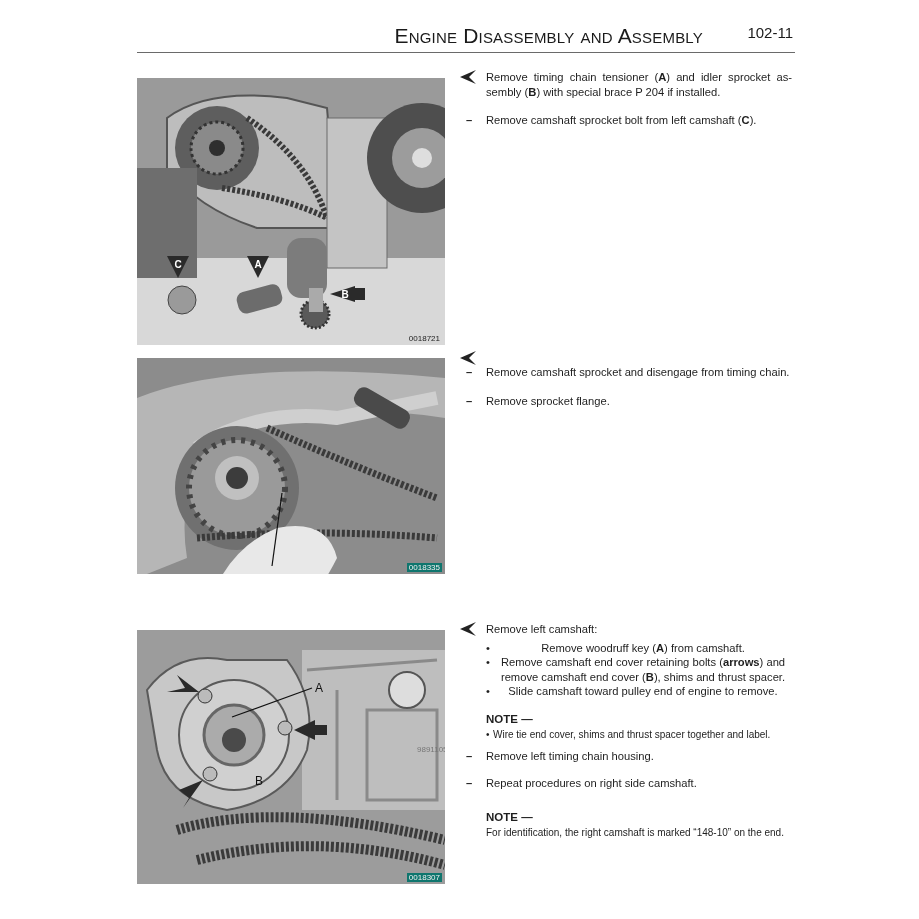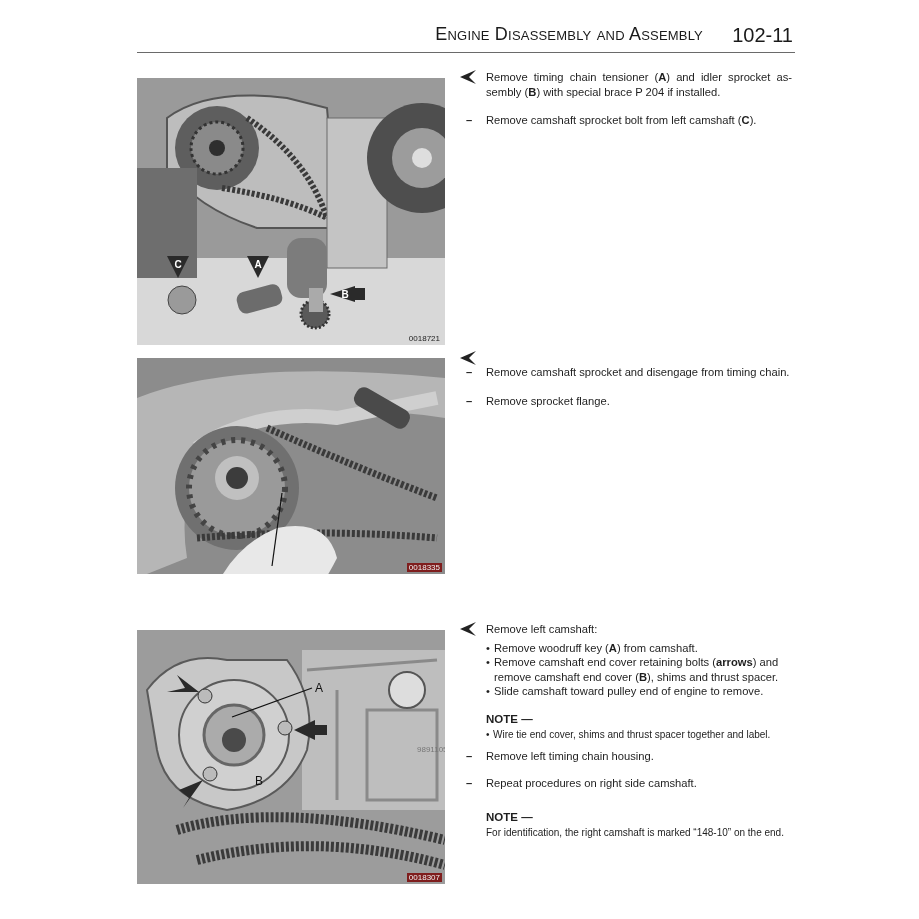--- a/index.html
+++ b/index.html
@@ -1,38 +1,38 @@
 <!DOCTYPE html>
 <html><head>
 <meta charset="utf-8">
 <style>
   html, body { margin: 0; padding: 0; background: #ffffff; }
   body { width: 919px; height: 919px; position: relative; overflow: hidden;
          font-family: "Liberation Sans", sans-serif; color: #1e1e1e; }
 
   .header { position: absolute; left: 137px; top: 18px; width: 658px; height: 34px;
             border-bottom: 1.5px solid #6a6a6a; }
-  .header-title { position: absolute; right: 92px; top: 6px; font-size: 18px; letter-spacing: 0.2px;
+  .header-title { position: absolute; right: 92px; top: 6px; font-size: 21px; letter-spacing: 0.2px;
                   color: #1a1a1a; font-variant: small-caps; }
-  .header-page { position: absolute; right: 2px; top: 6px; font-size: 20px; color: #1a1a1a; margin-left: 36px; }
+  .header-page { position: absolute; right: 2px; top: 6px; font-size: 15px; color: #1a1a1a; margin-left: 36px; }
 
   .photo { position: absolute; left: 137px; width: 308px; overflow: hidden;
            background: #8d8d8d; }
   .photo svg { display: block; }
   .photo-code { position: absolute; right: 3px; bottom: 2px; font-size: 8px; color: #222;
                 padding: 0 2px; text-align: center; }
-  .photo-code.dark { background: #7f1d1d; color: #f0f0f0; }
+  .photo-code.dark { background: #0f766e; color: #f0f0f0; }
 
   .col { position: absolute; left: 462px; width: 330px; font-size: 11.2px; line-height: 14.6px; }
   .step { position: relative; padding-left: 24px; margin: 0; }
   .step .mark { position: absolute; left: 4px; top: 0; font-weight: bold; }
   .arrow-mark { position: absolute; left: -4px; top: -2px; width: 20px; height: 18px; }
   .just { text-align: justify; }
   .bullets { list-style: none; margin: 4px 0 0 24px; padding: 0; }
-  .bullets li { position: relative; padding-left: 8px; }
+  .bullets li { position: relative; padding-left: 8px; text-align: center; }
   .bullets li::before { content: "•"; position: absolute; left: 0; }
   .note { margin-left: 24px; font-size: 10px; line-height: 13.4px; }
   .note-title { font-weight: bold; font-size: 11.5px; margin-bottom: 2px; }
   .note-list { list-style: none; margin: 0; padding: 0; }
   .note-list li { position: relative; padding-left: 7px; margin-bottom: 7px; }
   .note-list li::before { content: "•"; position: absolute; left: 0; font-style: normal; }
   b { font-weight: bold; }
 </style>
 </head>
 <body>

